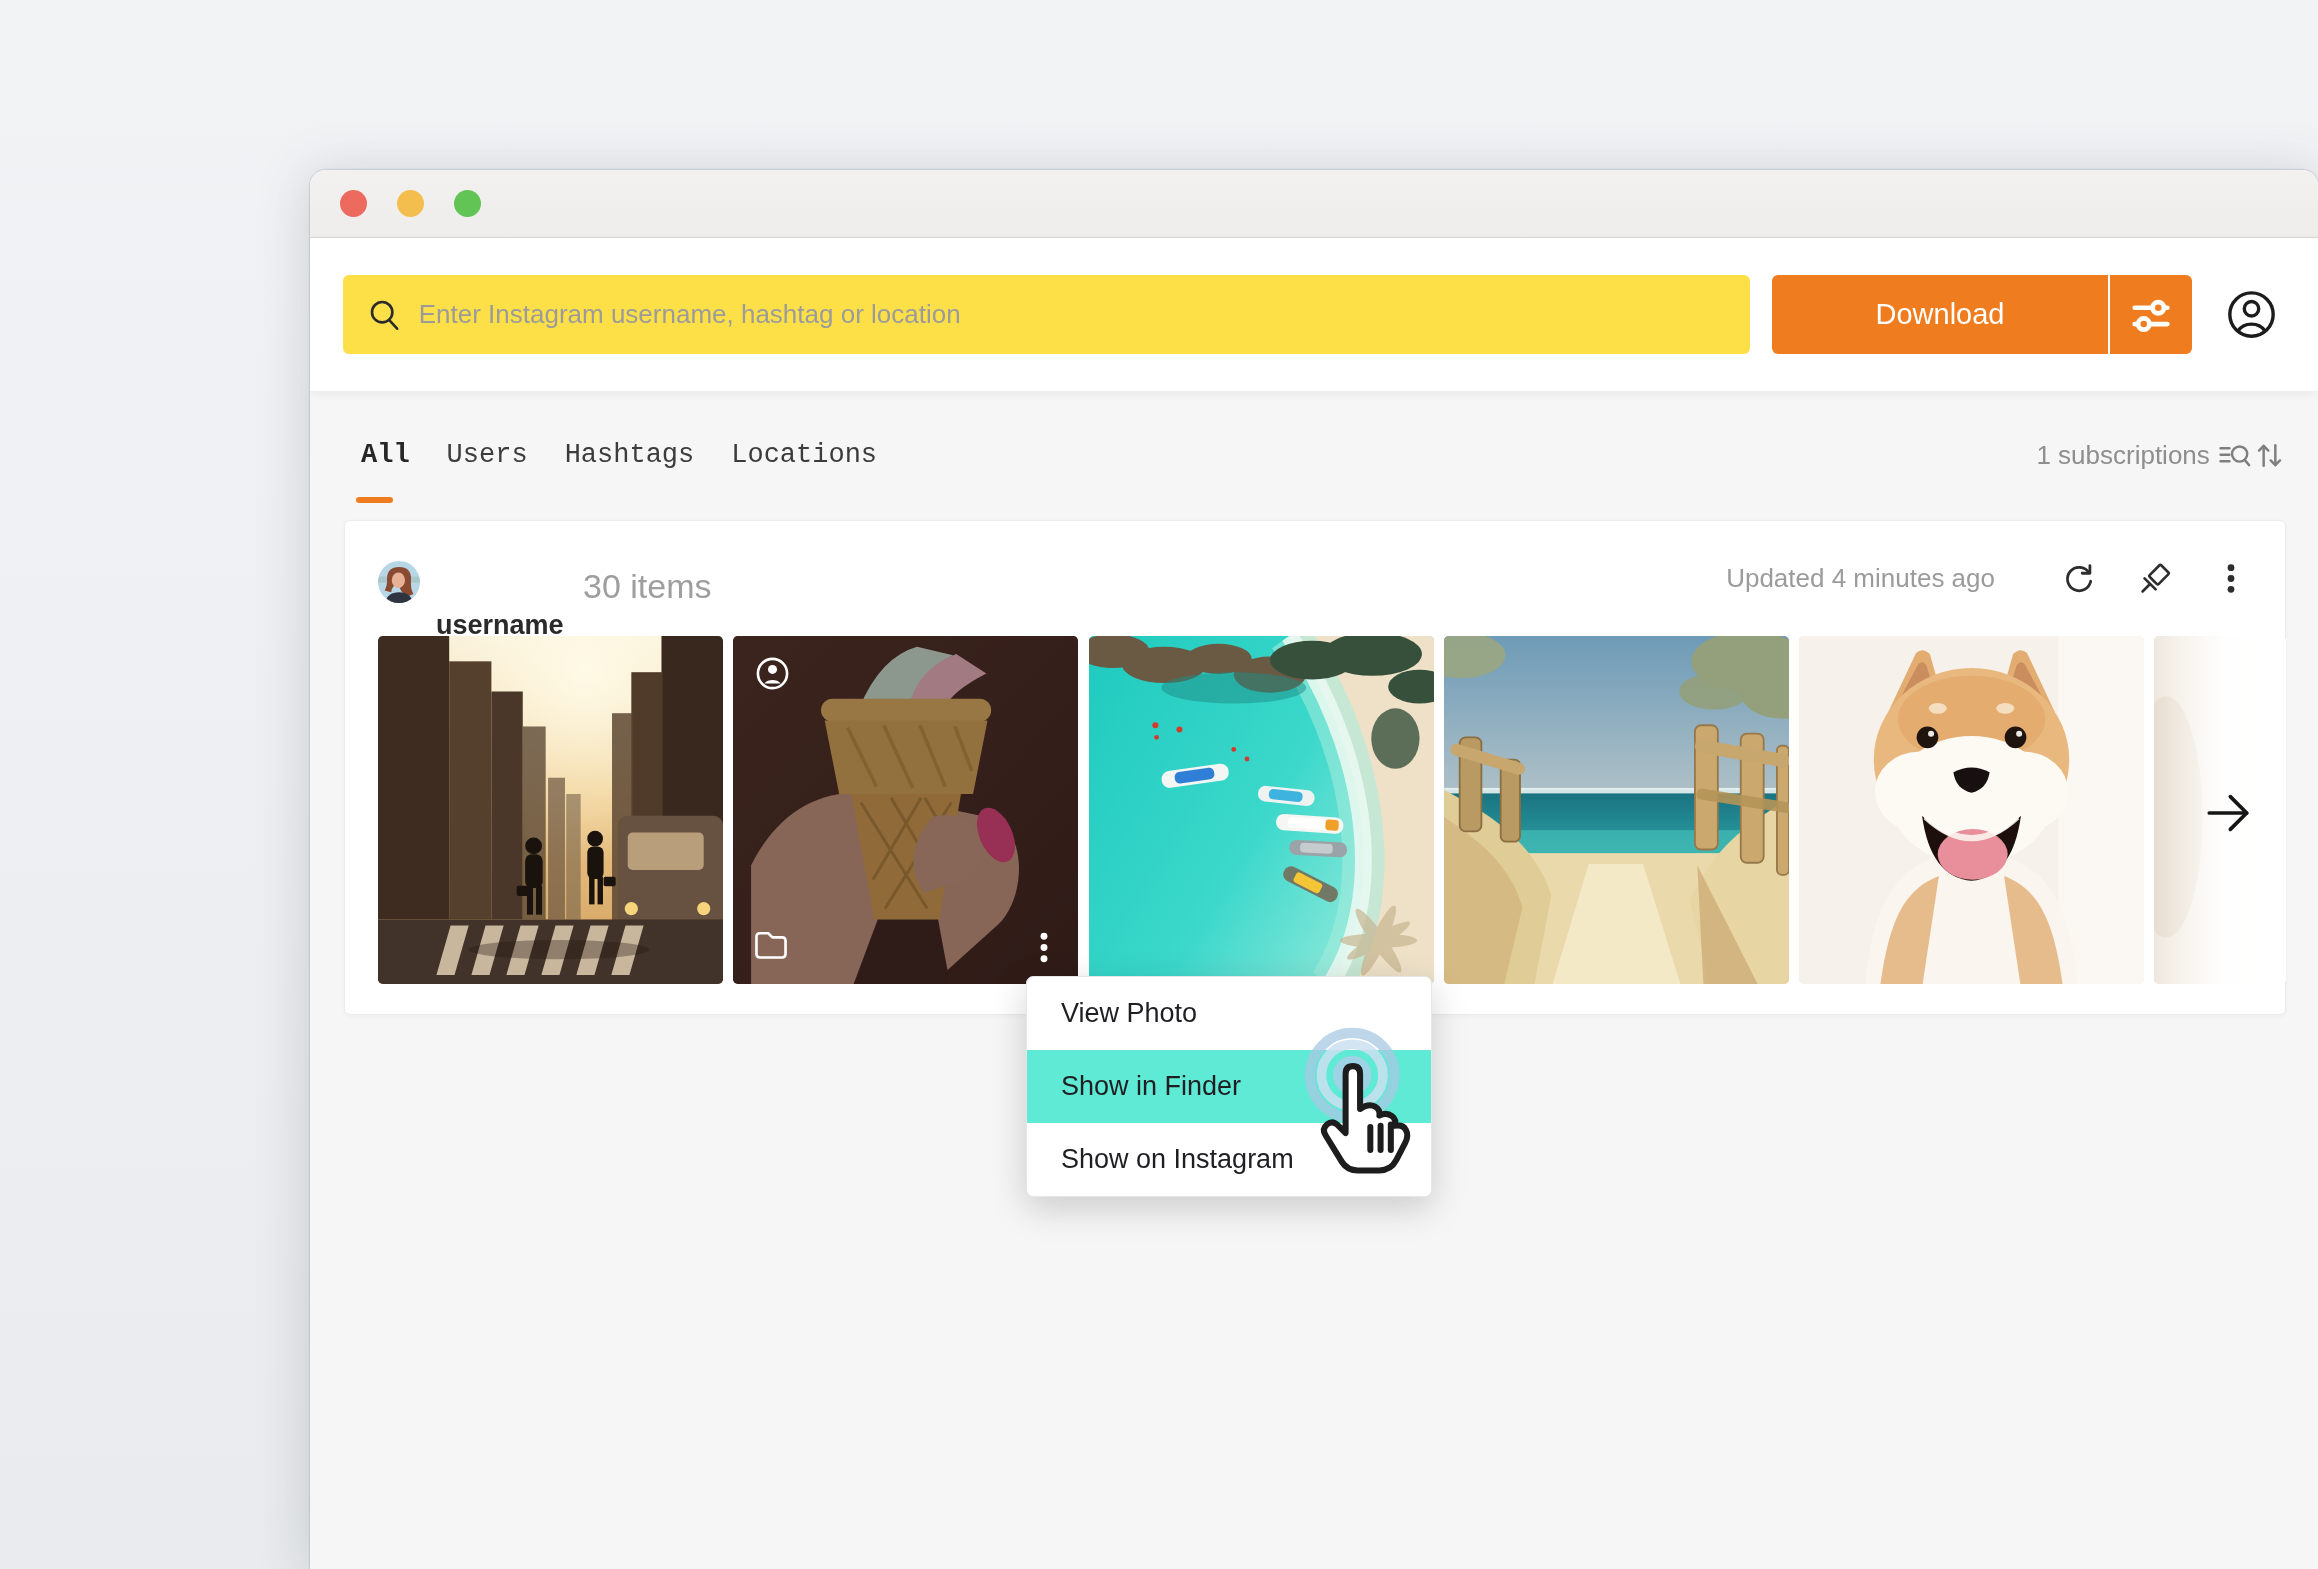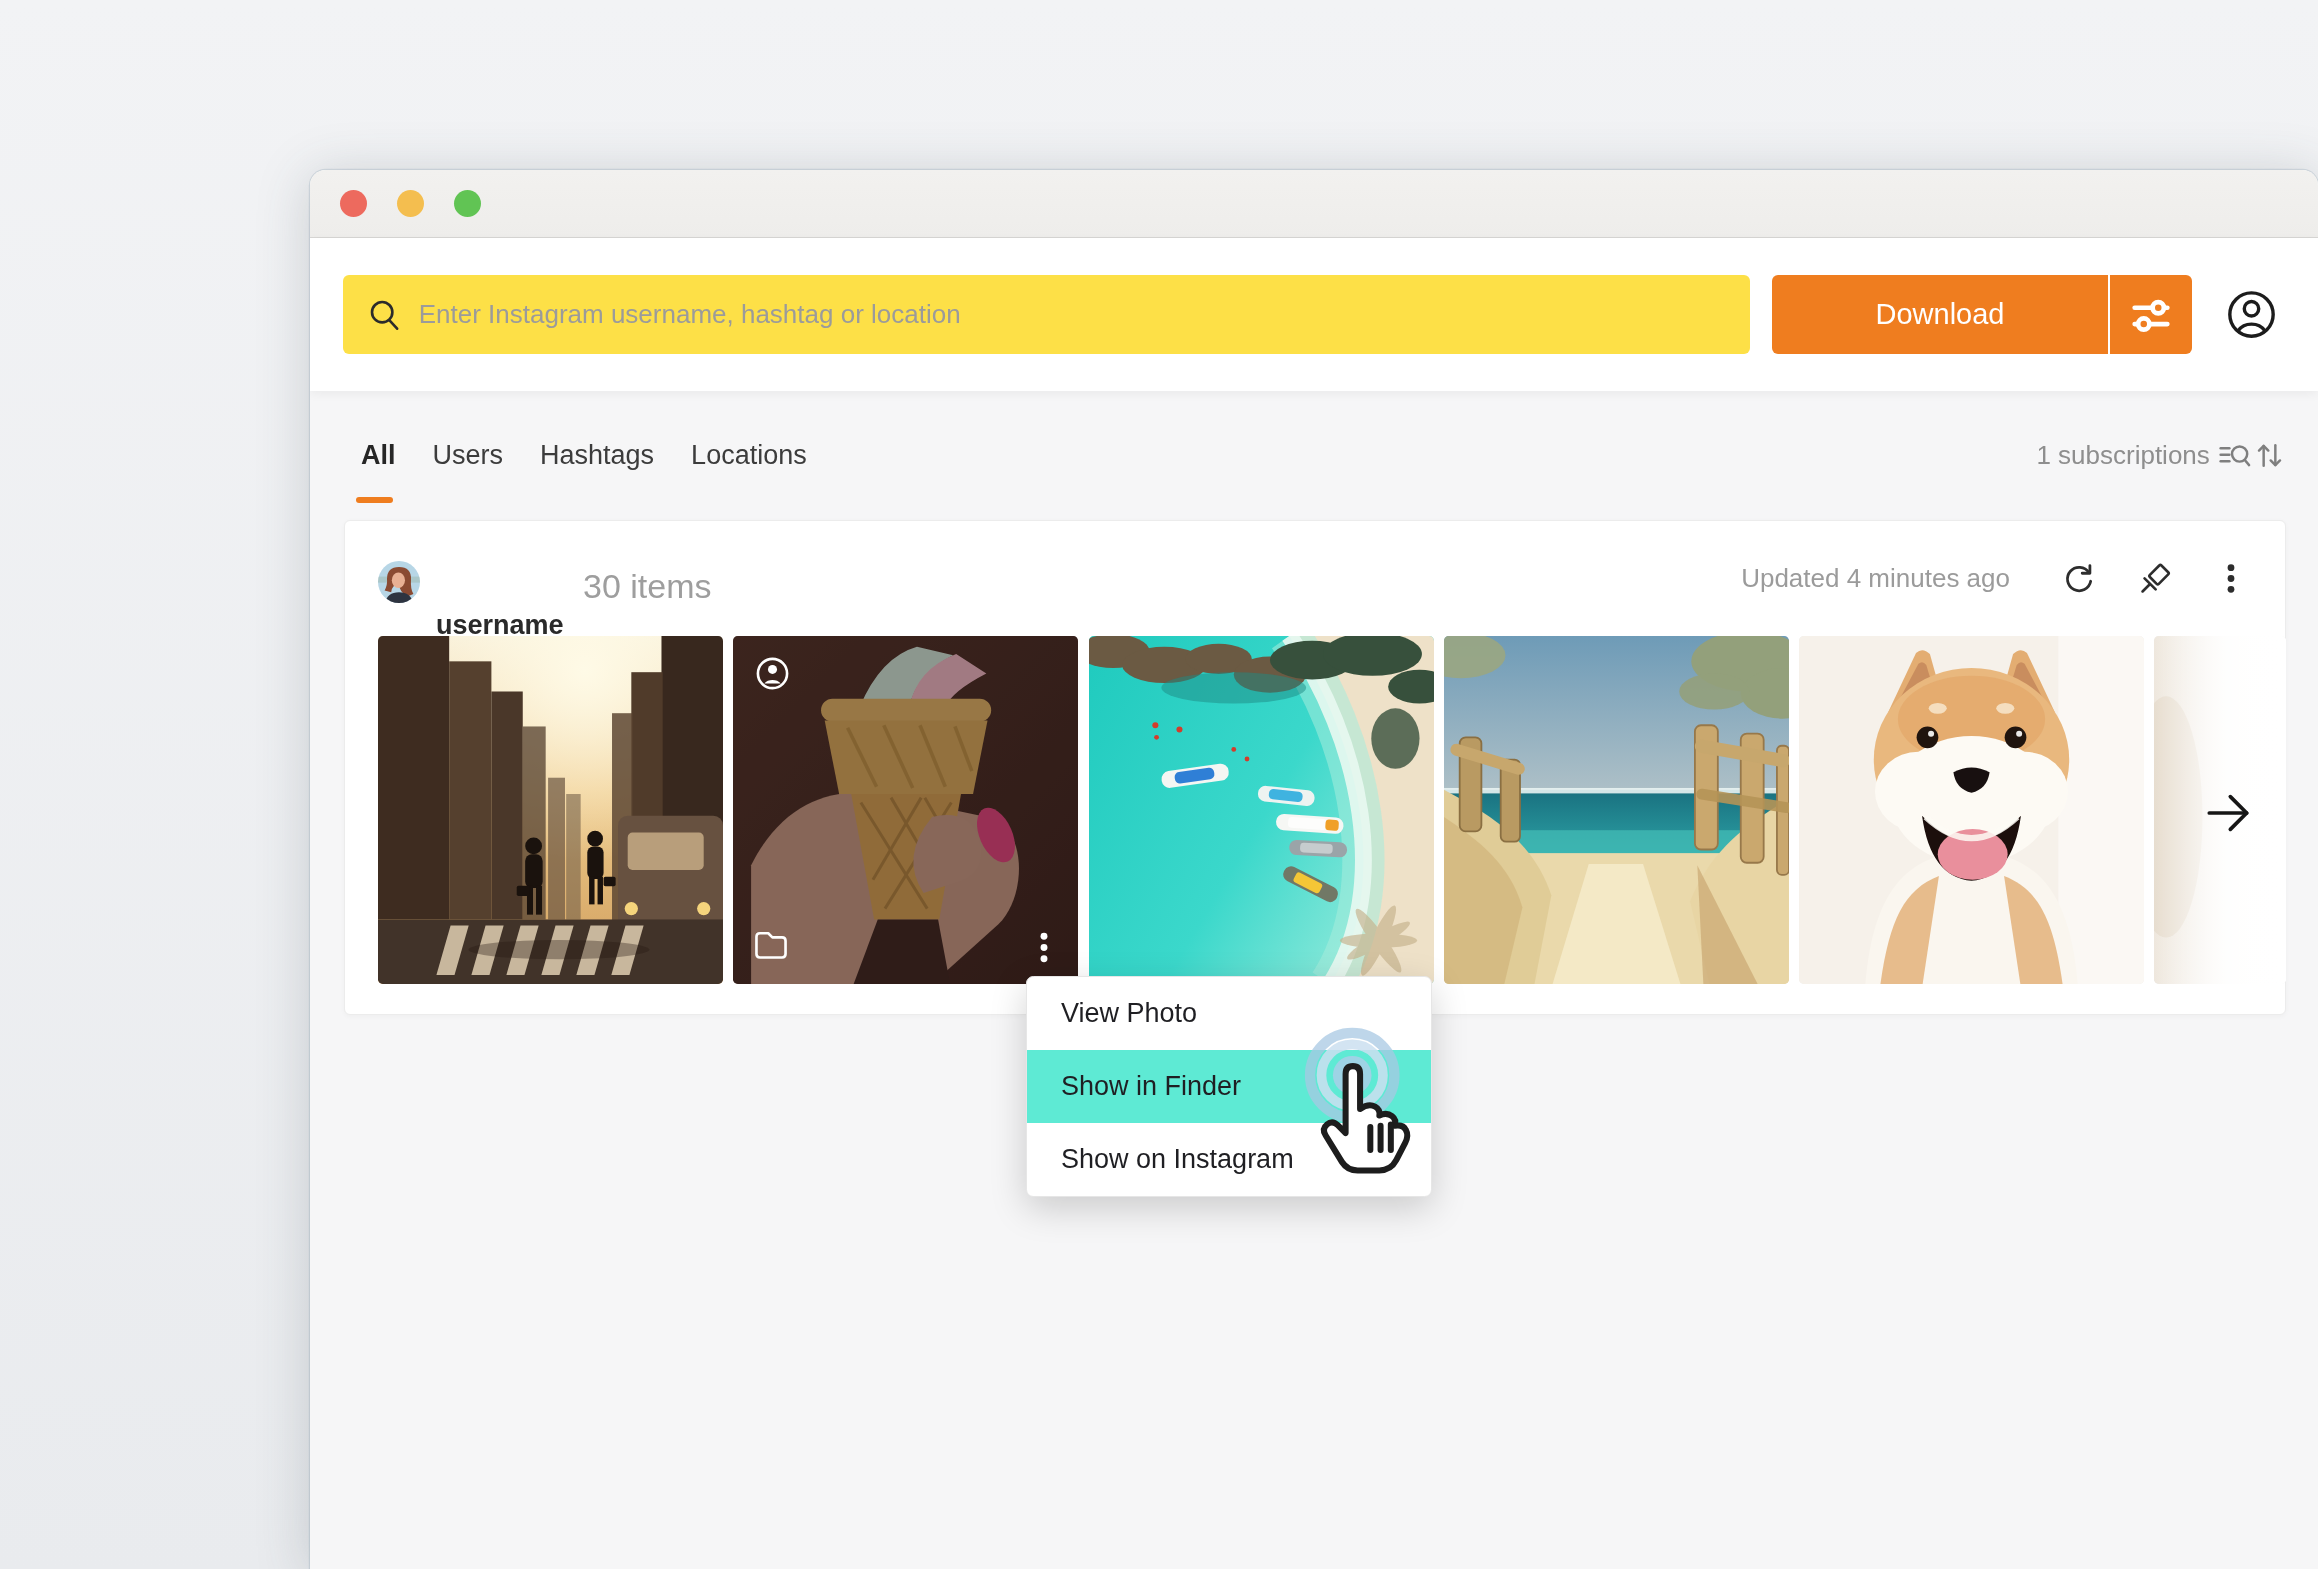--- a/index.html
+++ b/index.html
@@ -60,21 +60,21 @@
   .account-btn {
     margin-left: 34px; width: 51px; height: 51px; flex: none;
     background: none; border: none; padding: 0; cursor: pointer;
     display: flex; align-items: center; justify-content: center;
   }
 
   .content { flex: 1; position: relative; background: #f6f6f7; }
 
   
   .tabs { position: absolute; left: 51px; top: 48px; display: flex; gap: 37px; }
-  .tab { font-size: 27px; line-height: 33px; color: #3c3c3c; cursor: pointer; }
+  .tab { font-size: 27px; line-height: 33px; color: #3c3c3c; cursor: pointer; font-family: Liberation Mono, monospace; }
   .tab.active { font-weight: bold; color: #262626; }
   .tab-underline {
     position: absolute; left: 46px; top: 106px;
     width: 37px; height: 6px; border-radius: 3px; background: #EF7D1F;
   }
   .list-tools {
     position: absolute; right: 31px; top: 48px; height: 33px;
     display: flex; align-items: center; 
   }
   .subscriptions-label { font-size: 26px; color: #8e8e8e; margin-right: 7.2px; }
@@ -91,21 +91,21 @@
   .avatar {
     position: absolute; left: 33px; top: 40px; width: 42px; height: 42px;
     border-radius: 50%; overflow: hidden; cursor: pointer;
   }
   .username { position: absolute; left: 91px; top: 45px; font-size: 27px; font-weight: bold; color: #2a2a2a; cursor: pointer; margin-top: 44px; }
   .items-count { position: absolute; left: 238px; top: 46px; font-size: 34px; color: #9e9e9e; }
   .card-tools {
     position: absolute; right: 37px; top: 0; height: 115px;
     display: flex; align-items: center; gap: 40px;
   }
-  .updated-label { font-size: 26px; color: #9b9b9b; margin-right: 10px; }
+  .updated-label { font-size: 26px; color: #9b9b9b; margin-right: 25px; }
   .icon-btn { background: none; border: none; padding: 0; cursor: pointer; display: flex; }
 
   .thumb-row {
     position: absolute; left: 33px; top: 115px; height: 348px;
     display: flex; gap: 10.3px;
   }
   .thumb {
     width: 345px; height: 348px; flex: none;
     border-radius: 4.8px; overflow: hidden; position: relative; cursor: pointer;
     background: #eee;

